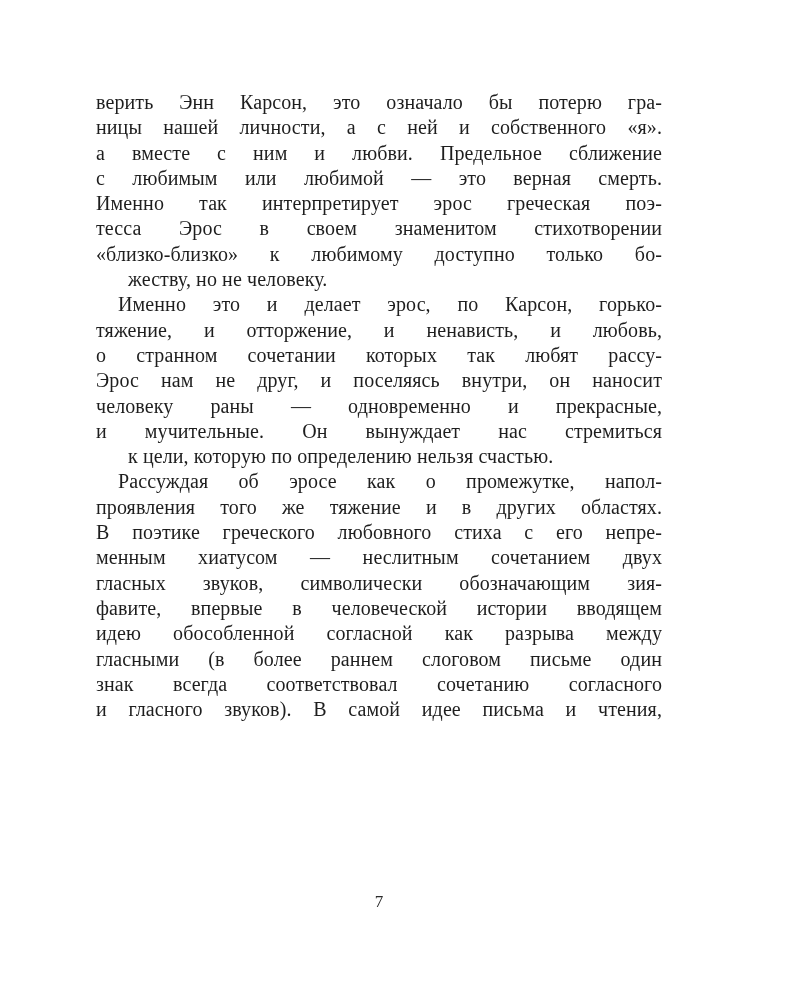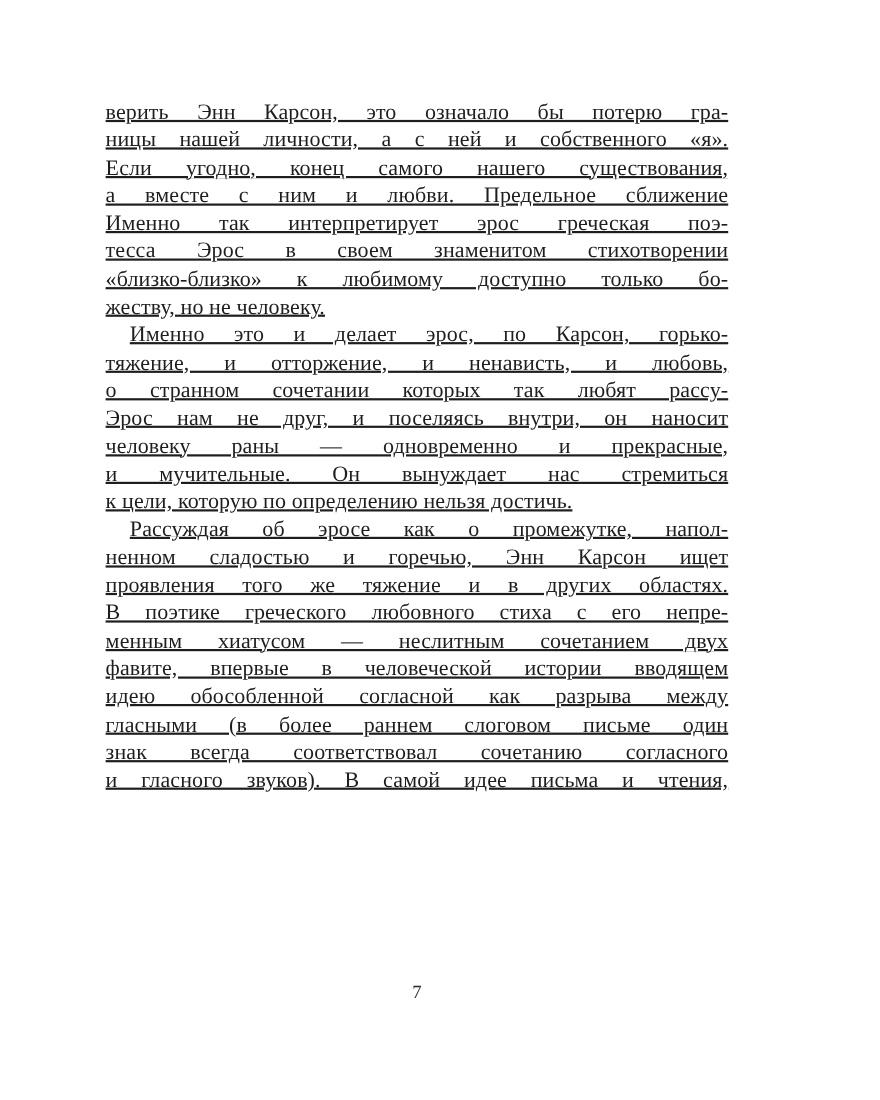--- a/index.html
+++ b/index.html
@@ -16,32 +16,32 @@
     color: #1e1e1e;
   }
   .text-block {
     position: absolute;
     left: 96px;
     top: 90px;
     width: 566px;
     font-size: 20px;
     line-height: 25.3px;
     letter-spacing: 0.1px;
-    text-decoration: underline;
   }
   .para {
     margin: 0;
     padding: 0;
   }
   .line {
     text-align: justify;
     text-align-last: justify;
   }
   .line.para-end {
     text-align-last: left;
+    margin-left: 32px;
   }
   .para.indent .line:first-child {
     text-indent: 22px;
   }
   .folio {
     position: absolute;
     left: 96px;
     top: 892px;
     width: 566px;
     text-align: center;
@@ -50,42 +50,42 @@
     color: #2a2a2a;
   }
 </style>
 </head>
 <body>
 
 <div class="text-block">
     <div class="para">
       <div class="line">верить Энн Карсон, это означало бы потерю гра-</div>
       <div class="line">ницы нашей личности, а с ней и собственного «я».</div>
-      <div class="line">Если угодно, конец самого нашего существования,</div>
       <div class="line">а вместе с ним и любви. Предельное сближение</div>
+      <div class="line">с любимым или любимой — это верная смерть.</div>
       <div class="line">Именно так интерпретирует эрос греческая поэ-</div>
       <div class="line">тесса Эрос в своем знаменитом стихотворении</div>
       <div class="line">«близко-близко» к любимому доступно только бо-</div>
       <div class="line para-end">жеству, но не человеку.</div>
     </div>
     <div class="para indent">
       <div class="line">Именно это и делает эрос, по Карсон, горько-</div>
       <div class="line">тяжение, и отторжение, и ненависть, и любовь,</div>
       <div class="line">о странном сочетании которых так любят рассу-</div>
       <div class="line">Эрос нам не друг, и поселяясь внутри, он наносит</div>
       <div class="line">человеку раны — одновременно и прекрасные,</div>
       <div class="line">и мучительные. Он вынуждает нас стремиться</div>
-      <div class="line para-end">к цели, которую по определению нельзя достичь.</div>
+      <div class="line para-end">к цели, которую по определению нельзя счастью.</div>
     </div>
     <div class="para indent">
       <div class="line">Рассуждая об эросе как о промежутке, напол-</div>
-      <div class="line">ненном сладостью и горечью, Энн Карсон ищет</div>
       <div class="line">проявления того же тяжение и в других областях.</div>
       <div class="line">В поэтике греческого любовного стиха с его непре-</div>
       <div class="line">менным хиатусом — неслитным сочетанием двух</div>
+      <div class="line">гласных звуков, символически обозначающим зия-</div>
       <div class="line">фавите, впервые в человеческой истории вводящем</div>
       <div class="line">идею обособленной согласной как разрыва между</div>
       <div class="line">гласными (в более раннем слоговом письме один</div>
       <div class="line">знак всегда соответствовал сочетанию согласного</div>
       <div class="line">и гласного звуков). В самой идее письма и чтения,</div>
     </div>
   </div>
 
 <div class="folio">7</div>
 

